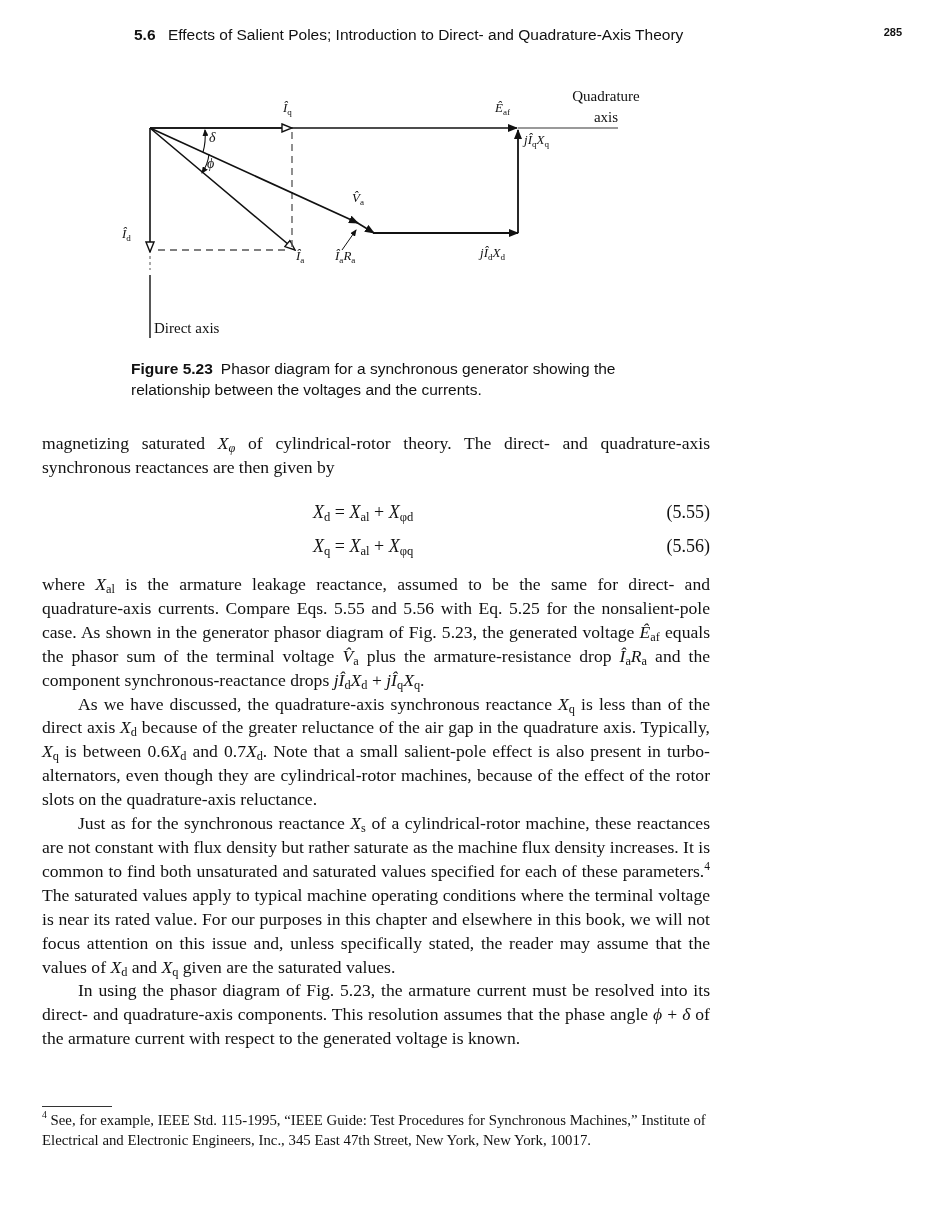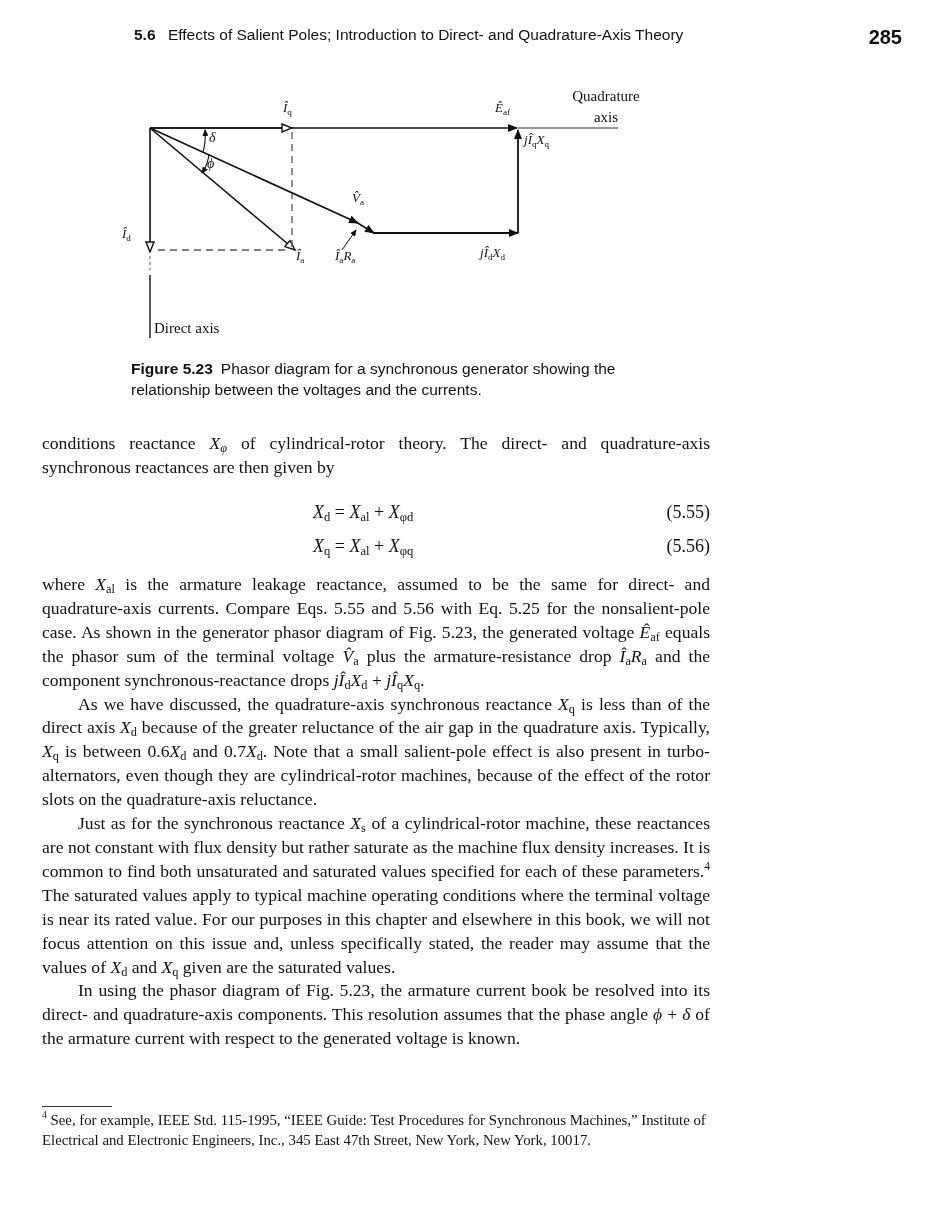--- a/index.html
+++ b/index.html
@@ -1,19 +1,19 @@
 <!DOCTYPE html>
 <html><head>
 <meta charset="utf-8">
 <style>
   html, body { margin: 0; padding: 0; background: #ffffff; }
   body { width: 936px; height: 1230px; position: relative; overflow: hidden; color: #111; }
   .header { position: absolute; top: 26px; left: 134px; width: 768px; height: 22px; font-family: "Liberation Sans", sans-serif; font-size: 15.5px; }
   .header .sec-num { font-weight: bold; margin-right: 8px; }
-  .header .page-num { position: absolute; right: 0; top: 0; font-weight: bold; font-size: 20px; }
+  .header .page-num { position: absolute; right: 0; top: 0; font-weight: bold; font-size: 11px; }
   .figure { position: absolute; left: 120px; top: 80px; width: 520px; height: 270px; }
   .figure svg { position: absolute; left: 0; top: 0; }
   .caption { position: absolute; left: 131px; top: 358px; width: 560px; font-family: "Liberation Sans", sans-serif; font-size: 15.5px; line-height: 21px; }
   .caption .fig-label { font-weight: bold; margin-right: 8px; }
   .body-text { position: absolute; left: 42px; width: 668px; font-family: "Liberation Serif", serif; font-size: 17.6px; line-height: 23.9px; text-align: justify; }
   .para { margin: 0; }
   .indent { text-indent: 36px; }
   .eq-row { position: absolute; left: 42px; width: 668px; height: 26px; font-family: "Liberation Serif", serif; font-size: 18px; }
   .eq-row .expr { position: absolute; left: 271px; text-align: center; }
   .eq-row .eq-num { position: absolute; right: 0; }
@@ -94,35 +94,35 @@
   <span class="lbl" style="left:215px; top:168px;"><span>Î</span><sub>a</sub><span>R</span><sub>a</sub></span>
   <span class="lbl" style="left:360px; top:165px;text-align:center;"><span>j</span><span>Î</span><sub>d</sub><span>X</span><sub>d</sub></span>
   <span class="axis-lbl" style="left:34px; top:240px;">Direct axis</span>
 </div>
 
 <div class="caption">
   <span class="fig-label">Figure 5.23</span><span>Phasor diagram for a synchronous generator showing the relationship between the voltages and the currents.</span>
 </div>
 
 <div class="body-text" style="top:432px;">
-  <p class="para"><span>conditions reactance </span><i>X</i><sub><i>φ</i></sub><span> of cylindrical-rotor theory. The direct- and quadrature-axis synchronous reactances are then given by</span></p>
+  <p class="para"><span>magnetizing saturated </span><i>X</i><sub><i>φ</i></sub><span> of cylindrical-rotor theory. The direct- and quadrature-axis synchronous reactances are then given by</span></p>
 </div>
 
 <div class="eq-row" style="top:502px;">
   <span class="expr"><i>X</i><sub>d</sub> = <i>X</i><sub>al</sub> + <i>X</i><sub>φd</sub></span>
   <span class="eq-num">(5.55)</span>
 </div>
 <div class="eq-row" style="top:536px;">
   <span class="expr"><i>X</i><sub>q</sub> = <i>X</i><sub>al</sub> + <i>X</i><sub>φq</sub></span>
   <span class="eq-num">(5.56)</span>
 </div>
 
 <div class="body-text" style="top:573px;">
   <p class="para"><span>where </span><i>X</i><sub>al</sub><span> is the armature leakage reactance, assumed to be the same for direct- and quadrature-axis currents. Compare Eqs. 5.55 and 5.56 with Eq. 5.25 for the nonsalient-pole case. As shown in the generator phasor diagram of Fig. 5.23, the generated voltage </span><i>Ê</i><sub>af</sub><span> equals the phasor sum of the terminal voltage </span><i>V̂</i><sub>a</sub><span> plus the armature-resistance drop </span><i>Î</i><sub>a</sub><i>R</i><sub>a</sub><span> and the component synchronous-reactance drops </span><i>jÎ</i><sub>d</sub><i>X</i><sub>d</sub> + <i>jÎ</i><sub>q</sub><i>X</i><sub>q</sub>.</p>
   <p class="para indent"><span>As we have discussed, the quadrature-axis synchronous reactance </span><i>X</i><sub>q</sub><span> is less than of the direct axis </span><i>X</i><sub>d</sub><span> because of the greater reluctance of the air gap in the quadrature axis. Typically, </span><i>X</i><sub>q</sub><span> is between 0.6</span><i>X</i><sub>d</sub><span> and 0.7</span><i>X</i><sub>d</sub><span>. Note that a small salient-pole effect is also present in turbo-alternators, even though they are cylindrical-rotor machines, because of the effect of the rotor slots on the quadrature-axis reluctance.</span></p>
   <p class="para indent"><span>Just as for the synchronous reactance </span><i>X</i><sub>s</sub><span> of a cylindrical-rotor machine, these reactances are not constant with flux density but rather saturate as the machine flux density increases. It is common to find both unsaturated and saturated values specified for each of these parameters.</span><sup>4</sup><span> The saturated values apply to typical machine operating conditions where the terminal voltage is near its rated value. For our purposes in this chapter and elsewhere in this book, we will not focus attention on this issue and, unless specifically stated, the reader may assume that the values of </span><i>X</i><sub>d</sub><span> and </span><i>X</i><sub>q</sub><span> given are the saturated values.</span></p>
-  <p class="para indent"><span>In using the phasor diagram of Fig. 5.23, the armature current book be resolved into its direct- and quadrature-axis components. This resolution assumes that the phase angle </span><i>ϕ</i> + <i>δ</i><span> of the armature current with respect to the generated voltage is known.</span></p>
+  <p class="para indent"><span>In using the phasor diagram of Fig. 5.23, the armature current must be resolved into its direct- and quadrature-axis components. This resolution assumes that the phase angle </span><i>ϕ</i> + <i>δ</i><span> of the armature current with respect to the generated voltage is known.</span></p>
 </div>
 
 <div class="footnote-rule"></div>
 <div class="footnote">
   <sup>4</sup><span> See, for example, IEEE Std. 115-1995, “IEEE Guide: Test Procedures for Synchronous Machines,” Institute of Electrical and Electronic Engineers, Inc., 345 East 47th Street, New York, New York, 10017.</span>
 </div>
 
 </body></html>

